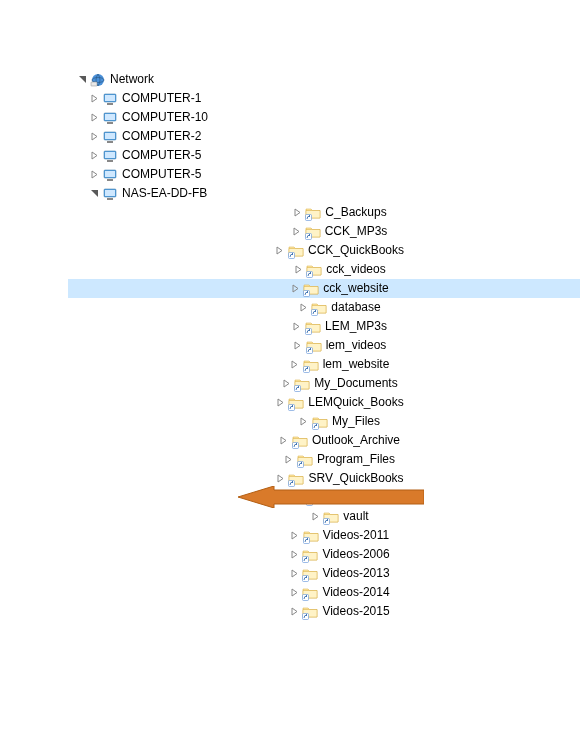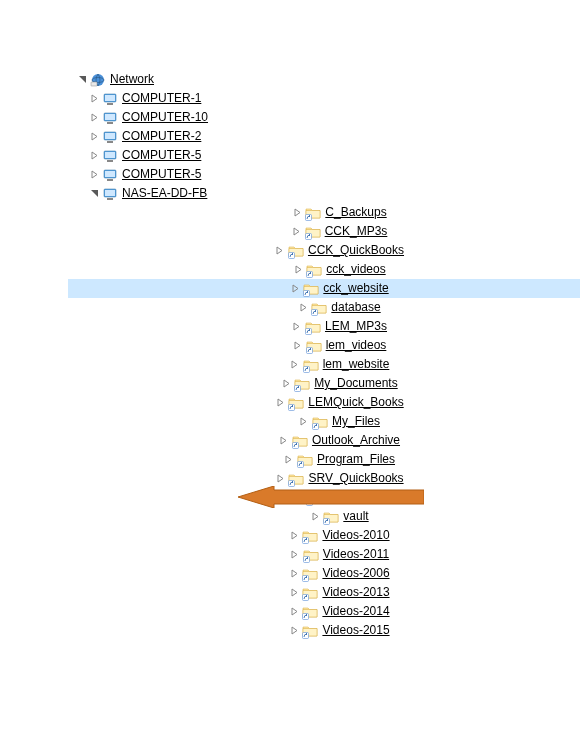--- a/index.html
+++ b/index.html
@@ -16,21 +16,20 @@
       height: 750px;
       padding-top: 70px;
       padding-left: 68px;
     }
     .tree-item {
       display: flex;
       align-items: center;
       height: 19px;
       white-space: nowrap;
       position: relative;
-      text-decoration: underline;
     }
     .tree-item.selected {
       background: #cde8ff;
     }
     .expander {
       width: 12px;
       height: 12px;
       display: flex;
       align-items: center;
       justify-content: center;
@@ -457,36 +456,20 @@
         </svg>
       </span>
       <span class="icon">
         <svg width="16" height="16" viewBox="0 0 16 16">
           <path d="M1 4 L6 4 L7.5 5.5 L15 5.5 L15 13 L1 13 Z" fill="#ffe9a8" stroke="#d4a83a" stroke-width="0.5"></path>
           <path d="M1 5.5 L15 5.5 L15 13 L1 13 Z" fill="#fff3c7" stroke="#d4a83a" stroke-width="0.5"></path>
           <rect x="0.5" y="9.5" width="6" height="6" rx="1" fill="#fff" stroke="#5a8fd6" stroke-width="0.6"></rect>
           <path d="M2 14 Q2 11 5 11 M5 11 L4 10 M5 11 L4 12" fill="none" stroke="#3a6fb0" stroke-width="0.9"></path>
         </svg>
       </span>
-      <span class="label">Videos-2010</span>
-    </div>
-    <div class="tree-item indent-2">
-      <span class="expander">
-        <svg width="9" height="9" viewBox="0 0 9 9">
-          <path d="M2 1 L7 4.5 L2 8 Z" fill="none" stroke="#888" stroke-width="1"></path>
-        </svg>
-      </span>
-      <span class="icon">
-        <svg width="16" height="16" viewBox="0 0 16 16">
-          <path d="M1 4 L6 4 L7.5 5.5 L15 5.5 L15 13 L1 13 Z" fill="#ffe9a8" stroke="#d4a83a" stroke-width="0.5"></path>
-          <path d="M1 5.5 L15 5.5 L15 13 L1 13 Z" fill="#fff3c7" stroke="#d4a83a" stroke-width="0.5"></path>
-          <rect x="0.5" y="9.5" width="6" height="6" rx="1" fill="#fff" stroke="#5a8fd6" stroke-width="0.6"></rect>
-          <path d="M2 14 Q2 11 5 11 M5 11 L4 10 M5 11 L4 12" fill="none" stroke="#3a6fb0" stroke-width="0.9"></path>
-        </svg>
-      </span>
       <span class="label">Videos-2011</span>
     </div>
     <div class="tree-item indent-2">
       <span class="expander">
         <svg width="9" height="9" viewBox="0 0 9 9">
           <path d="M2 1 L7 4.5 L2 8 Z" fill="none" stroke="#888" stroke-width="1"></path>
         </svg>
       </span>
       <span class="icon">
         <svg width="16" height="16" viewBox="0 0 16 16">

